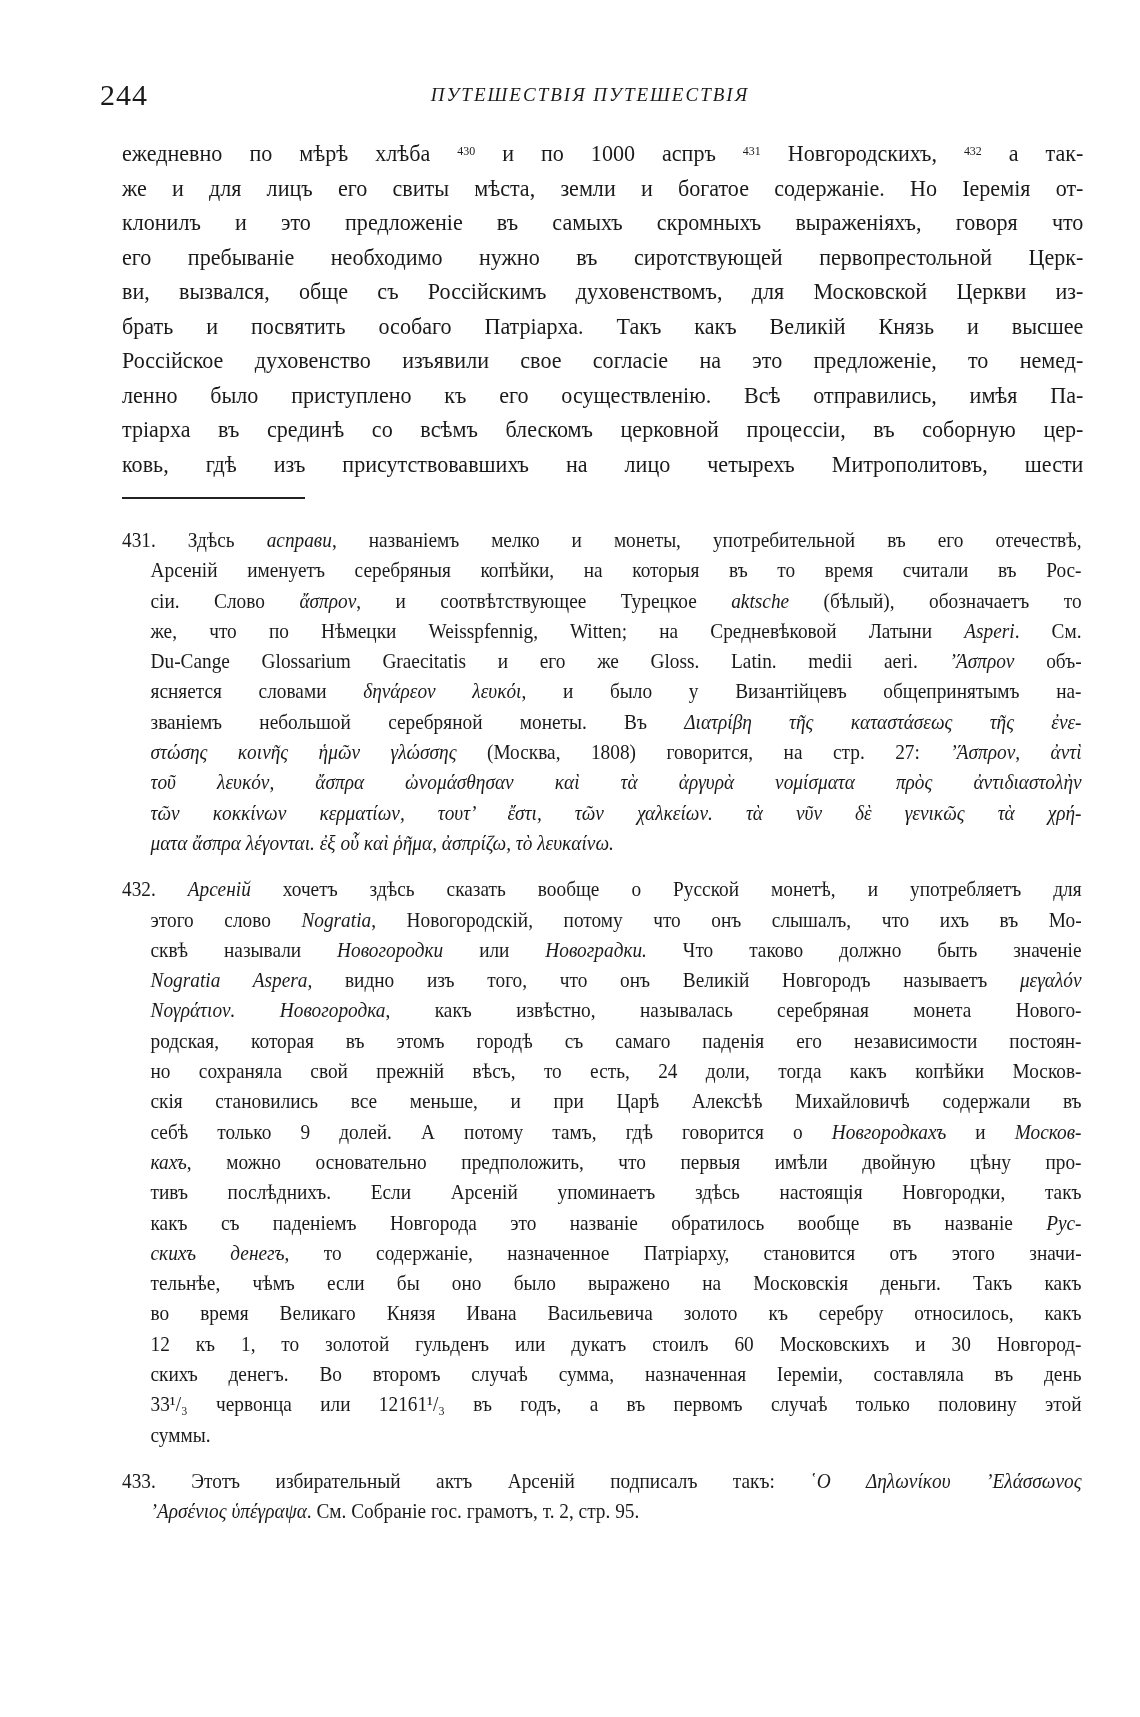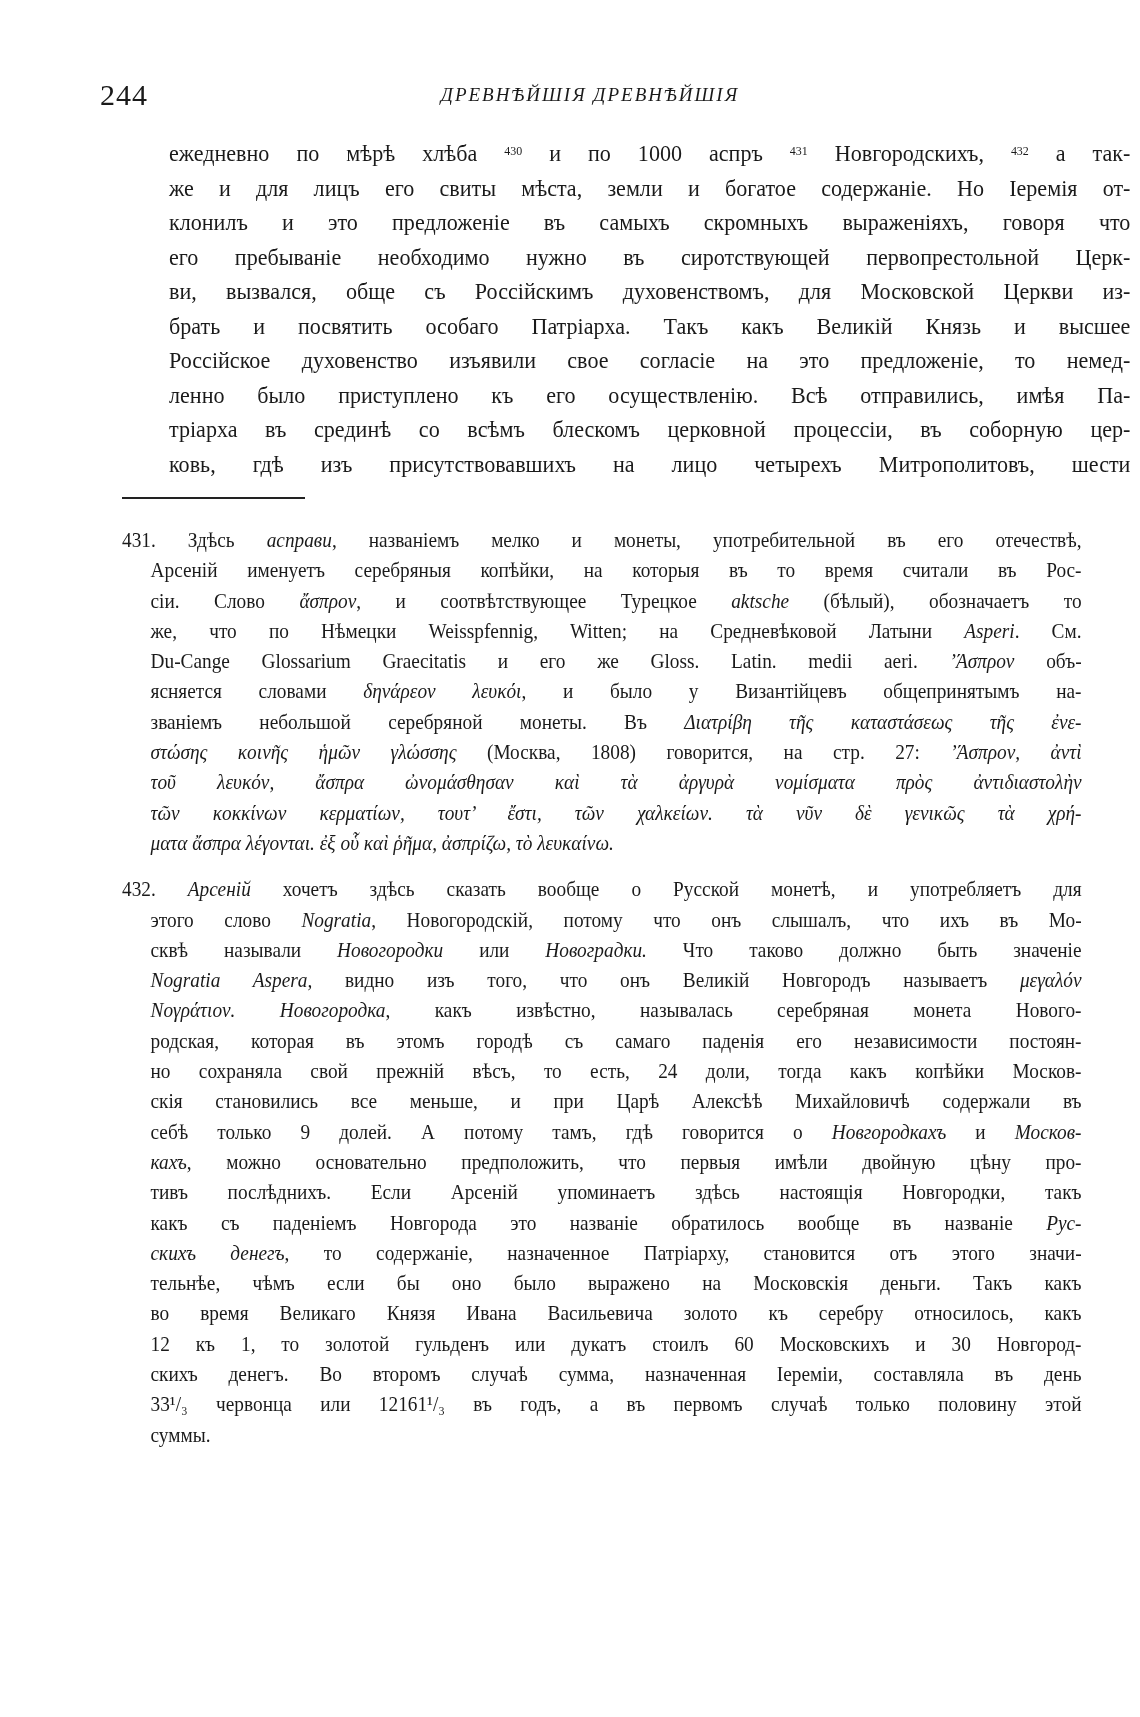--- a/index.html
+++ b/index.html
@@ -3,41 +3,41 @@
 <meta charset="utf-8">
 <style>
   html, body { margin: 0; padding: 0; background: #ffffff; }
   body { width: 1140px; height: 1717px; position: relative; overflow: hidden;
          font-family: "Liberation Serif", "DejaVu Serif", serif; color: #1a1a1a; }
   .page { position: absolute; left: 16px; top: 0; width: 1140px; height: 1717px; }
   .header { position: absolute; top: 78px; left: 84px; width: 980px; height: 40px; }
   .page-num { position: absolute; left: 0; top: 0; font-size: 30px; letter-spacing: 1px; }
   .running-title { position: absolute; left: 0; right: 0; top: 6px; text-align: center;
                    font-size: 19px; letter-spacing: 2px; font-style: italic; }
-  .body-text { position: absolute; left: 106px; top: 136px; width: 962px; margin-left: 47px; }
+  .body-text { position: absolute; left: 106px; top: 136px; width: 962px; }
   .line { font-size: 24px; line-height: 34.5px; white-space: nowrap; text-align: justify;
           text-align-last: justify; font-family: "Liberation Serif", serif; transform: scaleX(0.92); transform-origin: left; width: 1045px; }
   sup { font-size: 13px; vertical-align: top; position: relative; top: -2px; }
   .rule { position: absolute; left: 106px; top: 497px; width: 183px; border-top: 2px solid #222; }
   .notes { position: absolute; left: 106px; top: 525px; width: 962px; }
   .note { margin-bottom: 16px; }
   .nline { font-size: 21px; line-height: 30.3px; white-space: nowrap; text-align: justify;
            text-align-last: justify; transform: scaleX(0.92); transform-origin: left; width: 1043px; }
   .nline.indent { padding-left: 31px; width: 1012px; }
   .nline.last { text-align-last: left; }
   i { font-style: italic; }
 </style>
 </head>
 <body>
 
 <div class="page">
 
   <div class="header">
     <div class="page-num">244</div>
-    <div class="running-title">ДРЕВНѢЙШІЯ ДРЕВНѢЙШІЯ</div>
+    <div class="running-title">ПУТЕШЕСТВІЯ ПУТЕШЕСТВІЯ</div>
   </div>
 
   <div class="body-text">
     <div class="line">
       <span>ежедневно по мѣрѣ  хлѣба </span><sup>430</sup><span> и по 1000 аспръ </span><sup>431</sup><span> Новгородскихъ, </span><sup>432</sup><span> а так-</span>
     </div>
     <div class="line">же и для лицъ его свиты мѣста, земли и богатое содержаніе. Но Іеремія от-</div>
     <div class="line">клонилъ и это предложеніе въ самыхъ скромныхъ выраженіяхъ, говоря что</div>
     <div class="line">его пребываніе необходимо нужно въ сиротствующей первопрестольной Церк-</div>
     <div class="line">ви, вызвался, обще съ Россійскимъ духовенствомъ, для Московской Церкви из-</div>
@@ -78,15 +78,19 @@
         <div class="nline indent"><span>тивъ послѣднихъ. Если Арсеній упоминаетъ здѣсь настоящія Новгородки, такъ</span></div>
         <div class="nline indent"><span>какъ съ паденіемъ Новгорода это названіе обратилось вообще въ названіе </span><i>Рус-</i></div>
         <div class="nline indent"><i>скихъ денегъ</i><span>, то содержаніе, назначенное Патріарху, становится отъ этого значи-</span></div>
         <div class="nline indent"><span>тельнѣе, чѣмъ если бы оно было выражено на Московскія деньги. Такъ какъ</span></div>
         <div class="nline indent"><span>во время Великаго Князя Ивана Васильевича золото къ серебру относилось, какъ</span></div>
         <div class="nline indent"><span>12 къ 1, то золотой гульденъ или дукатъ стоилъ 60 Московскихъ и 30 Новгород-</span></div>
         <div class="nline indent"><span>скихъ денегъ. Во второмъ случаѣ сумма, назначенная Іереміи, составляла въ день</span></div>
         <div class="nline indent"><span>33¹/₃ червонца или 12161¹/₃ въ годъ, а въ первомъ случаѣ только половину этой</span></div>
         <div class="nline indent last"><span>суммы.</span></div>
       </div>
+      <div class="note">
+        <div class="nline"><span>433. Этотъ избирательный актъ Арсеній подписалъ такъ: </span><i>῾Ο Δηλωνίκου ’Ελάσσωνος</i></div>
+        <div class="nline indent last"><i>’Αρσένιος ὑπέγραψα</i><span>. См. Собраніе гос. грамотъ, т. 2, стр. 95.</span></div>
+      </div>
     </div>
 
 </div>
 
 </body></html>

